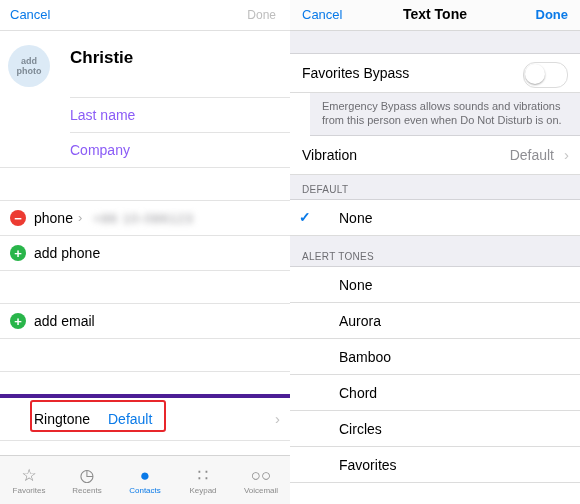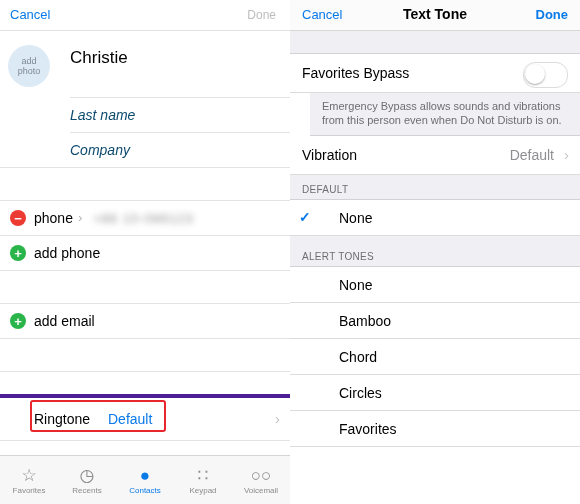--- a/index.html
+++ b/index.html
@@ -43,20 +43,21 @@
   .left-done {
     position: absolute;
     right: 14px;
     top: 8px;
     font-size: 12px;
     color: #bdbdbd;
   }
   .photo-name-row {
     position: relative;
     height: 66px;
+    font-weight: bold;
   }
   .add-photo {
     position: absolute;
     left: 8px;
     top: 14px;
     width: 42px;
     height: 42px;
     border-radius: 50%;
     background: #dceaf6;
     color: #7e8a95;
@@ -79,22 +80,21 @@
     position: relative;
     height: 34px;
     border-top: 1px solid #e3e3e3;
     margin-left: 70px;
   }
   .field-row .ph {
     position: absolute;
     left: 0;
     top: 9px;
     font-size: 14px;
-    color: #0c4a6e;
-    font-style: italic;
+    color: #8b5cf6;
   }
   .gap-block {
     height: 22px;
     border-top: 1px solid #e3e3e3;
     background: #ffffff;
   }
   .list-row {
     position: relative;
     height: 34px;
     border-top: 1px solid #e3e3e3;
@@ -469,20 +469,23 @@
     </div>
 
     <div class="section-header" style="height:30px;">
       <span>ALERT TONES</span>
     </div>
 
     <div class="tone-item">
       <div class="lbl">None</div>
     </div>
     <div class="tone-item">
+      <div class="lbl">Aurora</div>
+    </div>
+    <div class="tone-item">
       <div class="lbl">Bamboo</div>
     </div>
     <div class="tone-item">
       <div class="lbl">Chord</div>
     </div>
     <div class="tone-item">
       <div class="lbl">Circles</div>
     </div>
     <div class="tone-item">
       <div class="lbl">Favorites</div>

